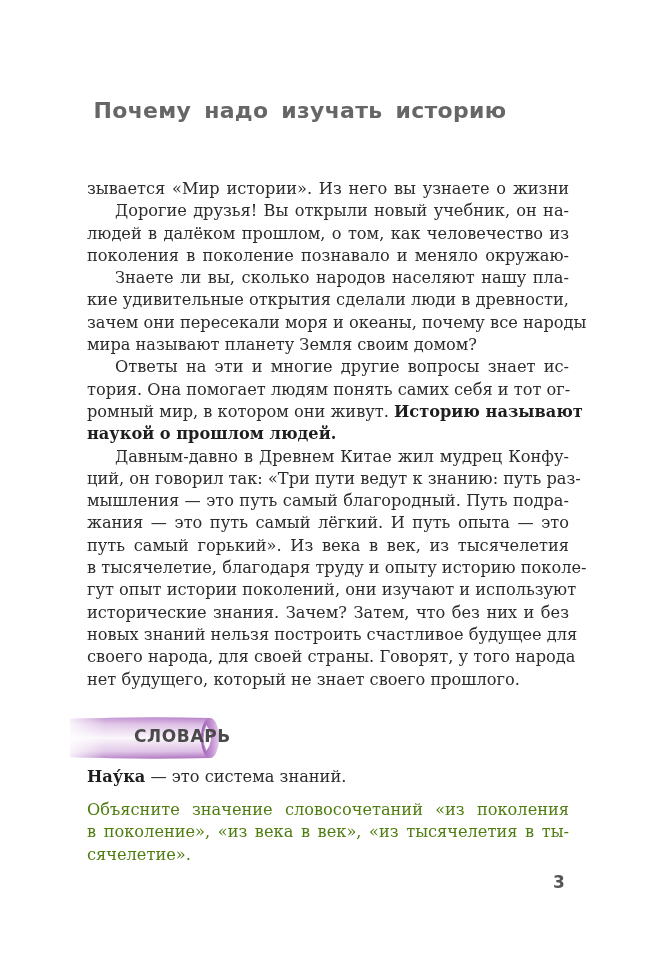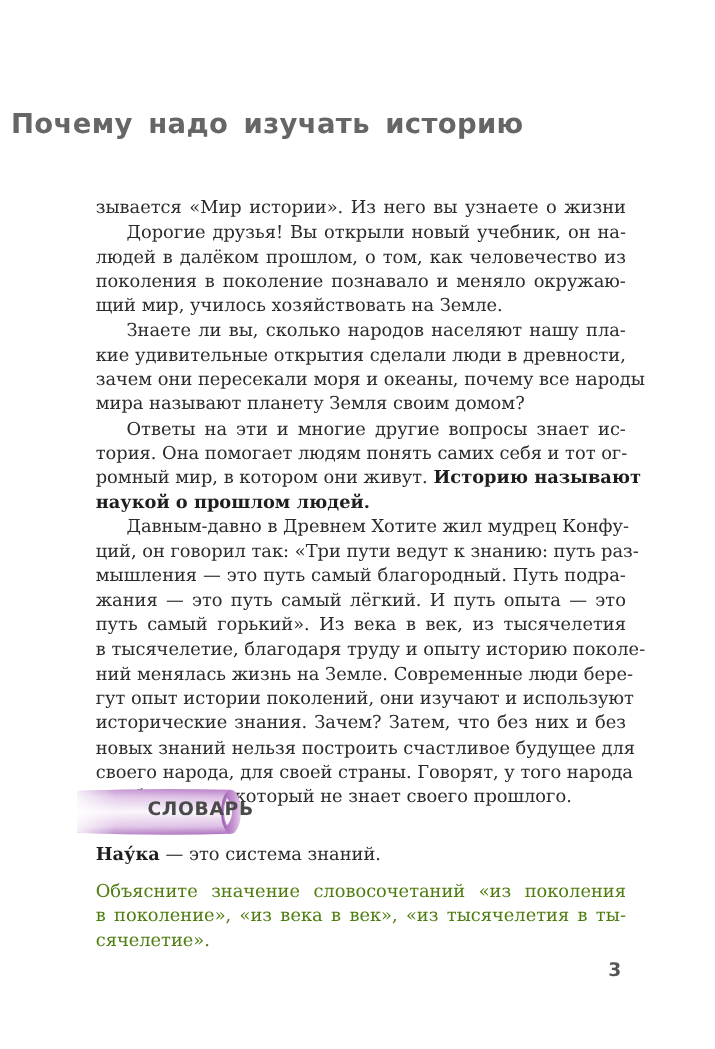--- a/index.html
+++ b/index.html
@@ -18,23 +18,24 @@
       left: 0; top: 0;
       width: 650px;
       height: 954px;
       background: #ffffff;
     }
     .title {
       position: absolute;
       left: 0;
       width: 590px;
       top: 98px;
+      text-align: center;
       font-family: "DejaVu Sans", sans-serif;
       font-weight: bold;
-      font-size: 25px;
+      font-size: 22px;
       letter-spacing: 0.3px;
       word-spacing: 5px;
       color: #666666;
       padding-left: 10px;
       box-sizing: border-box;
     }
     .body-text {
       position: absolute;
       left: 87px;
       width: 482px;
@@ -126,45 +127,43 @@
 
   <h1 class="title" style="margin:0;">Почему надо изучать историю</h1>
 
   <div class="body-text">
 
     <div>
       <span class="line">зывается «Мир истории». Из него вы узнаете о жизни</span>
       <span class="line indent">Дорогие друзья! Вы открыли новый учебник, он на-</span>
       <span class="line">людей в далёком прошлом, о том, как человечество из</span>
       <span class="line">поколения в поколение познавало и меняло окружаю-</span>
-      <span class="line last">щий мир, училось хозяйствовать на Земле.</span>
     </div>
 
     <div>
       <span class="line indent">Знаете ли вы, сколько народов населяют нашу пла-</span>
       <span class="line">кие удивительные открытия сделали люди в древности,</span>
       <span class="line">зачем они пересекали моря и океаны, почему все народы</span>
       <span class="line last">мира называют планету Земля своим домом?</span>
     </div>
 
     <div>
       <span class="line indent">Ответы на эти и многие другие вопросы знает ис-</span>
       <span class="line">тория. Она помогает людям понять самих себя и тот ог-</span>
       <span class="line"><span>ромный мир, в котором они живут.</span> <b>Историю называют</b></span>
       <span class="line last"><b>наукой о прошлом людей.</b></span>
     </div>
 
     <div>
-      <span class="line indent">Давным-давно в Древнем Хотите жил мудрец Конфу-</span>
+      <span class="line indent">Давным-давно в Древнем Китае жил мудрец Конфу-</span>
       <span class="line">ций, он говорил так: «Три пути ведут к знанию: путь раз-</span>
       <span class="line">мышления — это путь самый благородный. Путь подра-</span>
       <span class="line">жания — это путь самый лёгкий. И путь опыта — это</span>
       <span class="line">путь самый горький». Из века в век, из тысячелетия</span>
       <span class="line">в тысячелетие, благодаря труду и опыту историю поколе-</span>
-      <span class="line">ний менялась жизнь на Земле. Современные люди бере-</span>
       <span class="line">гут опыт истории поколений, они изучают и используют</span>
       <span class="line">исторические знания. Зачем? Затем, что без них и без</span>
       <span class="line">новых знаний нельзя построить счастливое будущее для</span>
       <span class="line">своего народа, для своей страны. Говорят, у того народа</span>
       <span class="line last">нет будущего, который не знает своего прошлого.</span>
     </div>
   </div>
 
   <div class="banner">
     <svg width="152" height="46" viewBox="0 0 152 46">

